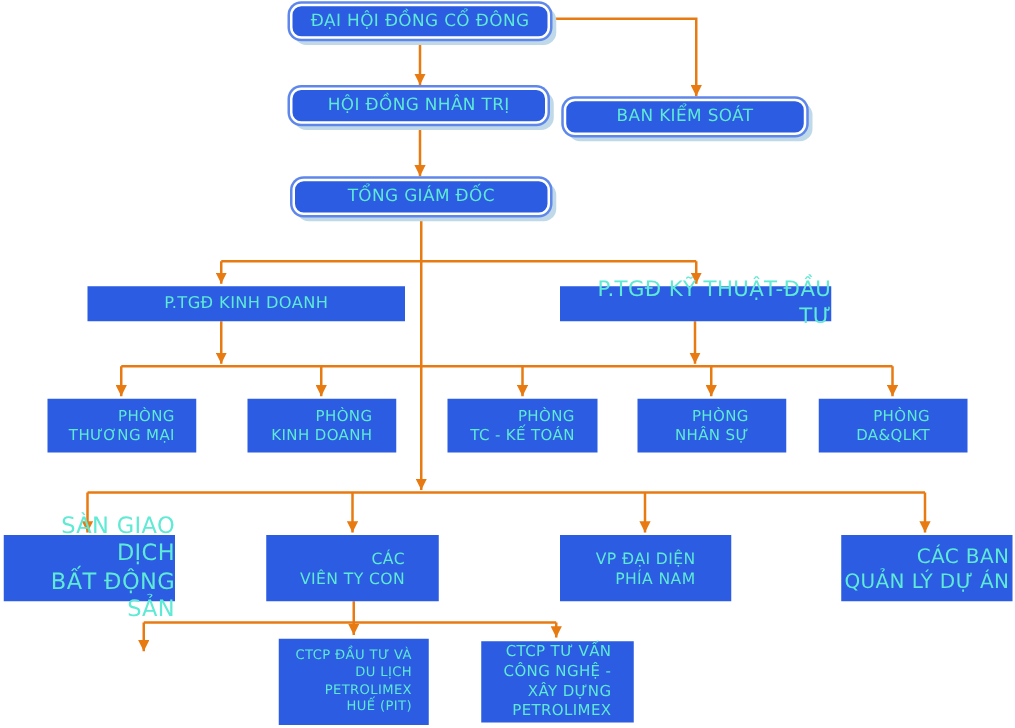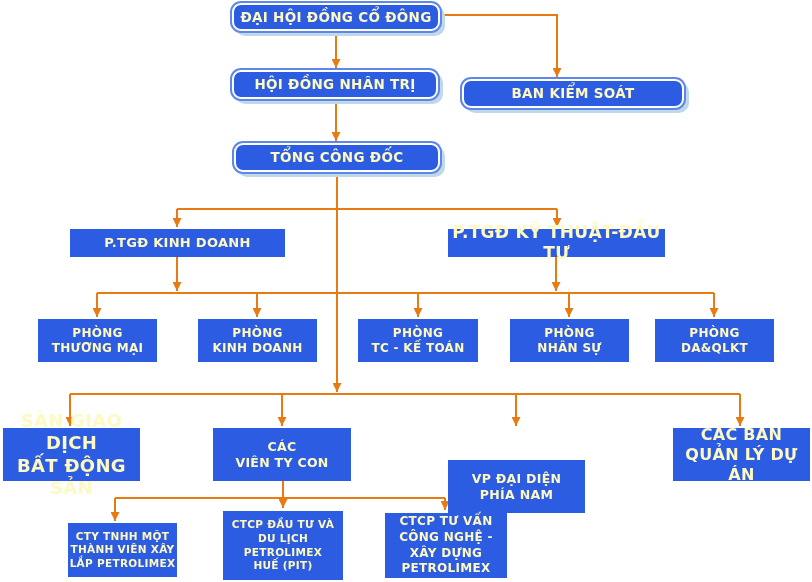--- a/index.html
+++ b/index.html
@@ -21,52 +21,52 @@
     top: 0;
     z-index: 1;
   }
   .node {
     position: absolute;
     z-index: 2;
     box-sizing: border-box;
     display: flex;
     align-items: center;
     justify-content: center;
-    text-align: center;
+    text-align: right;
     background: #2B5CE2;
-    color: #fef9c3;
-    font-weight: bold;
+    color: #5eead4;
+    font-weight: normal;
     white-space: pre-line;
     letter-spacing: 0.3px;
     line-height: 1.25;
   }
   .node.rounded {
     border-radius: 9px;
     border: 2px solid #ffffff;
     box-shadow: 0 0 0 2px #5F87EB, 4px 4px 0 1px #BFD9E9;
     font-size: 13.5px;
   }
   
   .n1  { left: 232px; top: 3px;   width: 208px; height: 28px; }
   .n2  { left: 232px; top: 70px;  width: 206px; height: 29px; }
-  .n3  { left: 462px; top: 79px;  width: 222px; height: 29px; }
+  .n3  { left: 451px; top: 79px;  width: 194px; height: 29px; }
   .n4  { left: 234px; top: 143px; width: 206px; height: 29px; }
   
-  .n5  { left: 70px;  top: 229px; width: 215px; height: 28px; font-size: 13px; }
+  .n5  { left: 70px;  top: 229px; width: 254px; height: 28px; font-size: 13px; }
   .n6  { left: 448px; top: 229px; width: 217px; height: 28px; font-size: 17px; }
   
   .n7  { left: 38px;  top: 319px; width: 119px; height: 43px; font-size: 12px; }
   .n8  { left: 198px; top: 319px; width: 119px; height: 43px; font-size: 12px; }
   .n9  { left: 358px; top: 319px; width: 120px; height: 43px; font-size: 12px; }
   .n10 { left: 510px; top: 319px; width: 119px; height: 43px; font-size: 12px; }
   .n11 { left: 655px; top: 319px; width: 119px; height: 43px; font-size: 12px; }
   
   .n12 { left: 3px;   top: 428px; width: 137px; height: 53px; font-size: 18px; }
   .n13 { left: 213px; top: 428px; width: 138px; height: 53px; font-size: 12.5px; }
-  .n14 { left: 448px; top: 428px; width: 137px; height: 53px; font-size: 12.5px; margin-top: 32px; }
+  .n14 { left: 448px; top: 428px; width: 137px; height: 53px; font-size: 12.5px; }
   .n15 { left: 673px; top: 428px; width: 137px; height: 53px; font-size: 16px; }
   
   .n16 { left: 68px;  top: 523px; width: 109px; height: 54px; font-size: 10.5px; line-height: 1.3; }
   .n17 { left: 223px; top: 511px; width: 120px; height: 69px; font-size: 10.5px; line-height: 1.3; }
   .n18 { left: 385px; top: 513px; width: 122px; height: 65px; font-size: 12px; line-height: 1.3; }
 </style>
 </head>
 <body>
 
 <div class="stage">
@@ -110,21 +110,21 @@
       <line x1="283" y1="481" x2="283" y2="508" marker-end="url(#ah)"></line>
       <polyline points="115,498 445,498"></polyline>
       <line x1="115" y1="498" x2="115" y2="521" marker-end="url(#ah)"></line>
       <line x1="445" y1="498" x2="445" y2="510" marker-end="url(#ah)"></line>
     </g>
   </svg>
 
   <div class="node rounded n1">ĐẠI HỘI ĐỒNG CỔ ĐÔNG</div>
   <div class="node rounded n2">HỘI ĐỒNG NHÂN TRỊ</div>
   <div class="node rounded n3">BAN KIỂM SOÁT</div>
-  <div class="node rounded n4">TỔNG CÔNG ĐỐC</div>
+  <div class="node rounded n4">TỔNG GIÁM ĐỐC</div>
 
   <div class="node n5">P.TGĐ KINH DOANH</div>
   <div class="node n6">P.TGĐ KỸ THUẬT-ĐẦU TƯ</div>
 
   <div class="node n7">PHÒNG
 THƯƠNG MẠI</div>
   <div class="node n8">PHÒNG
 KINH DOANH</div>
   <div class="node n9">PHÒNG
 TC - KẾ TOÁN</div>
@@ -135,23 +135,20 @@
 
   <div class="node n12">SÀN GIAO DỊCH
 BẤT ĐỘNG SẢN</div>
   <div class="node n13">CÁC
 VIÊN TY CON</div>
   <div class="node n14">VP ĐẠI DIỆN
 PHÍA NAM</div>
   <div class="node n15">CÁC BAN
 QUẢN LÝ DỰ ÁN</div>
 
-  <div class="node n16">CTY TNHH MỘT
-THÀNH VIÊN XÂY
-LẮP PETROLIMEX</div>
   <div class="node n17">CTCP ĐẦU TƯ VÀ
 DU LỊCH
 PETROLIMEX
 HUẾ (PIT)</div>
   <div class="node n18">CTCP TƯ VẤN
 CÔNG NGHỆ -
 XÂY DỰNG
 PETROLIMEX</div>
 
 </div>

